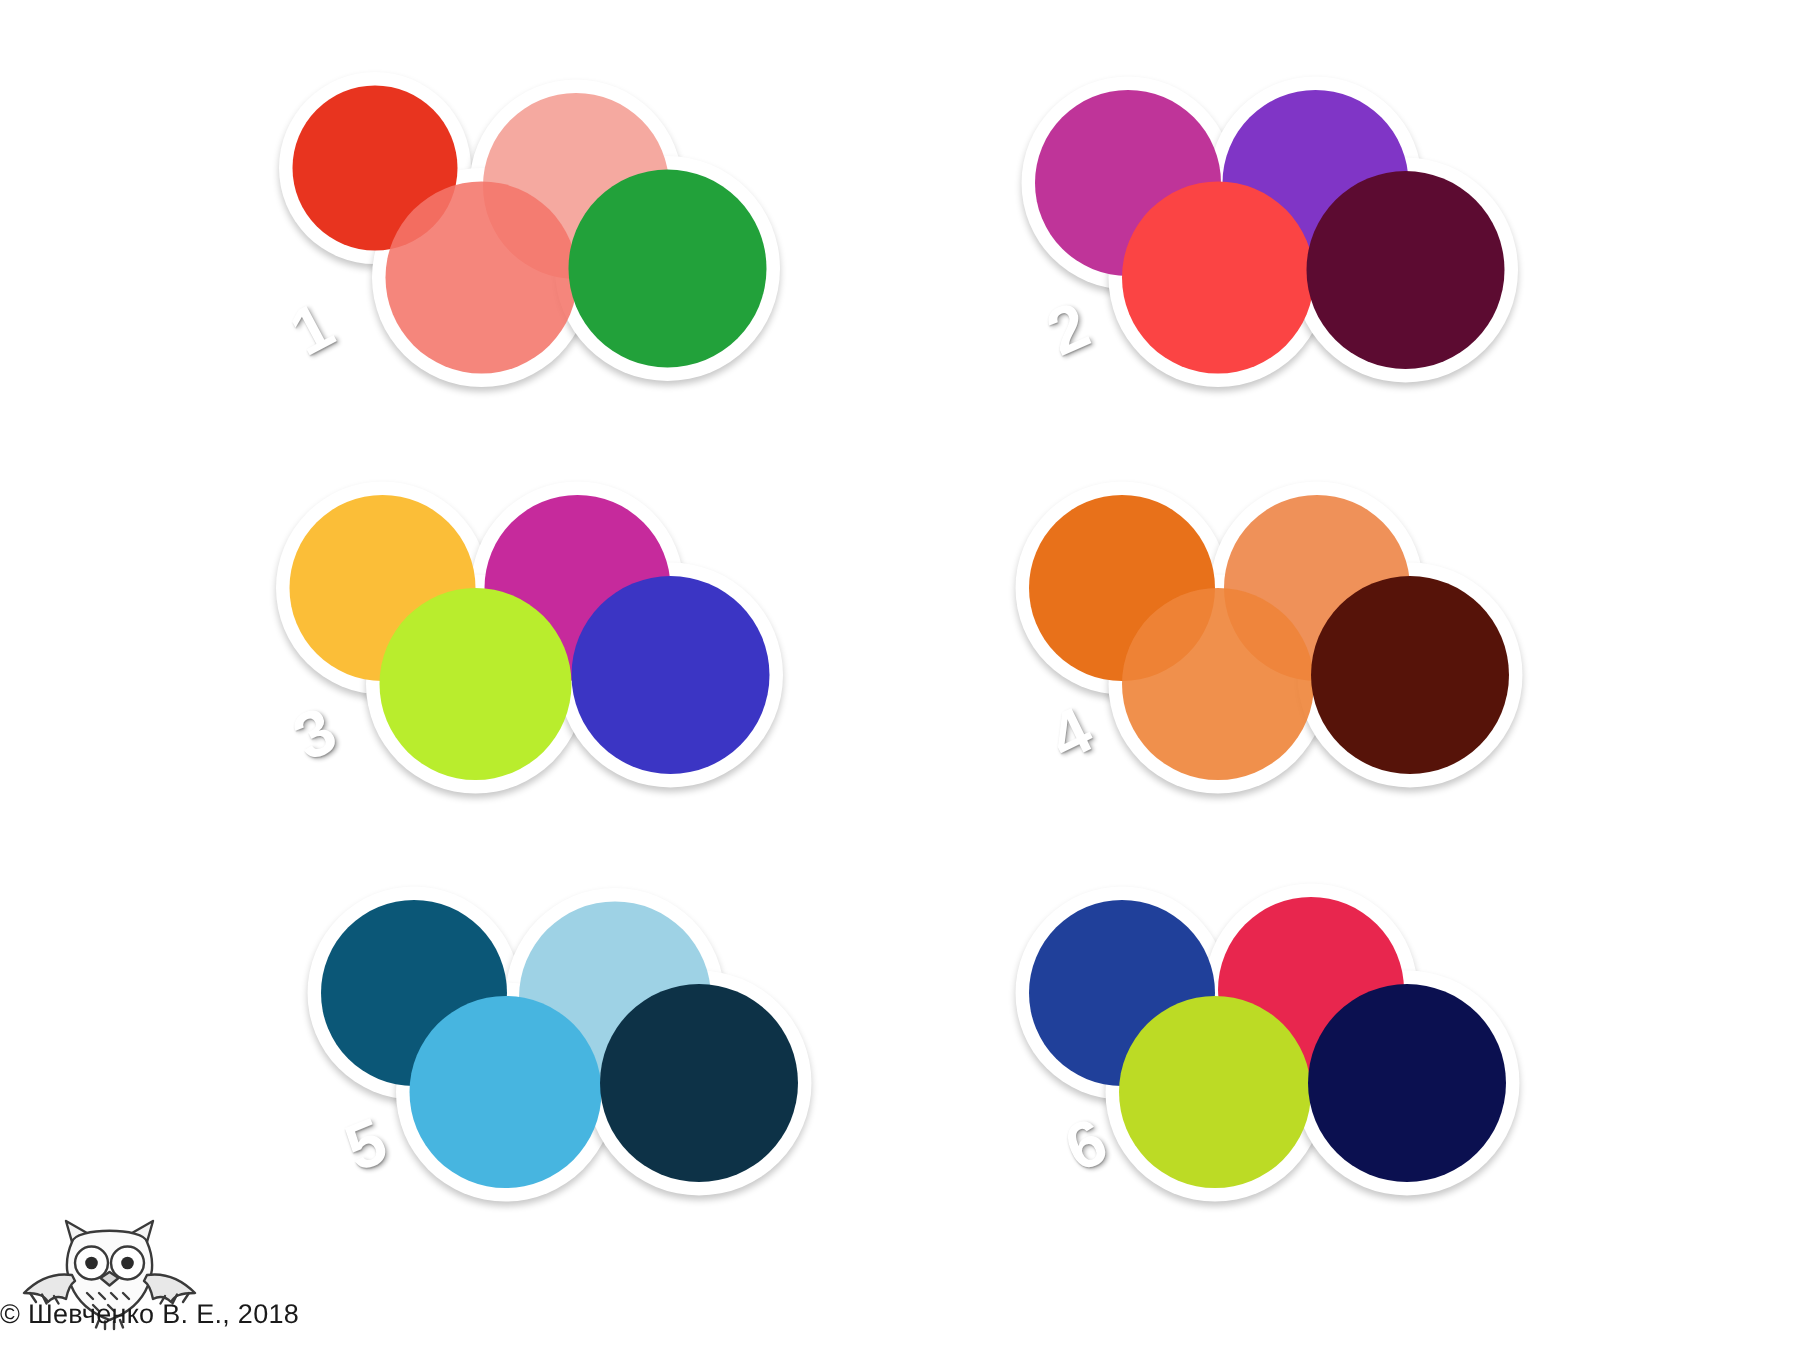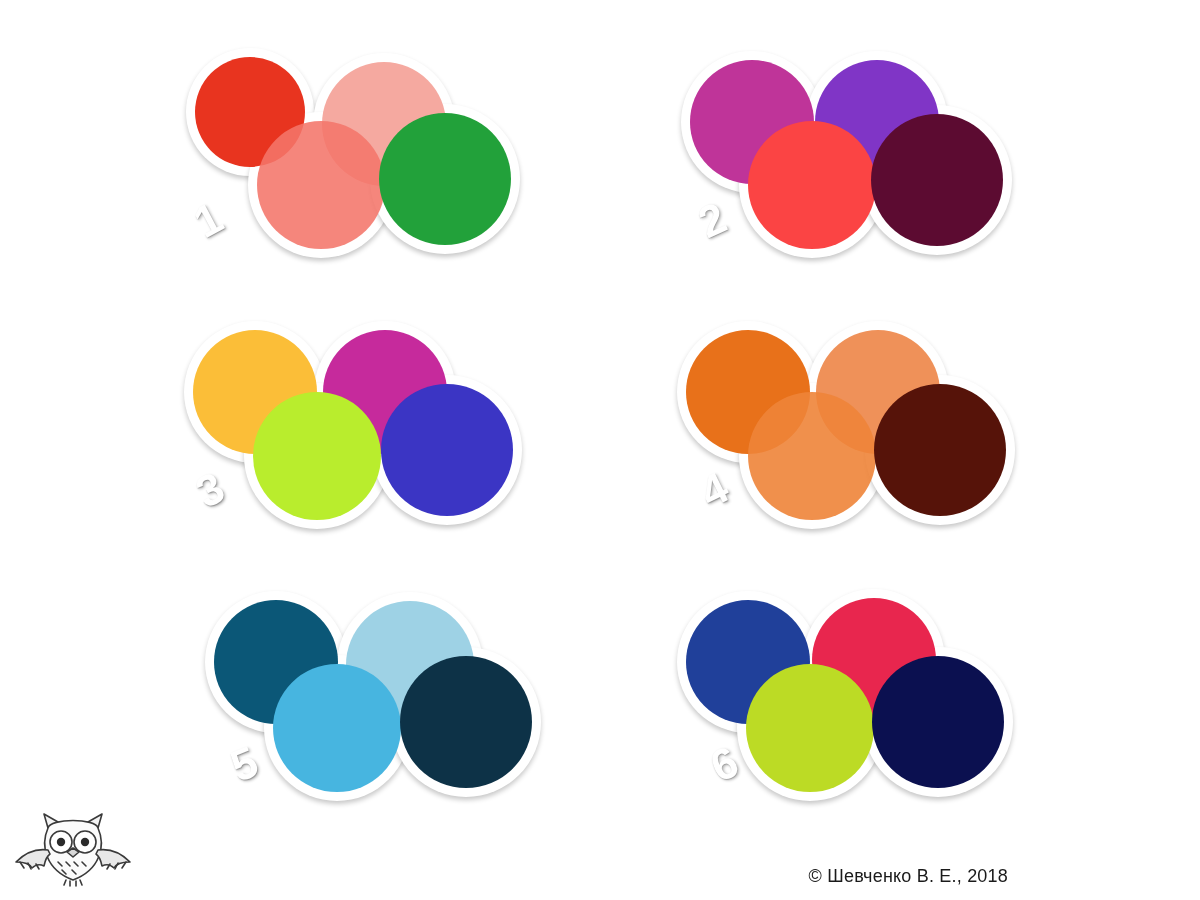--- a/index.html
+++ b/index.html
@@ -30,21 +30,21 @@
     font-size:44px;
     line-height:1;
     text-shadow:1px 2px 3px rgba(0,0,0,0.30), 0 1px 1px rgba(0,0,0,0.22);
     user-select:none;
   }
 
   
   #caption{
     position:absolute;
     left:0;top:866px;width:1008px;
-    text-align:right;
+    text-align:left;
     font-family:"Liberation Sans", sans-serif;
     font-size:18px;
     color:#1a1a1a;
     letter-spacing:.2px;
   }
 
   
   #owl{position:absolute;left:14px;top:806px;width:118px;height:82px;}
 </style>
 </head>

